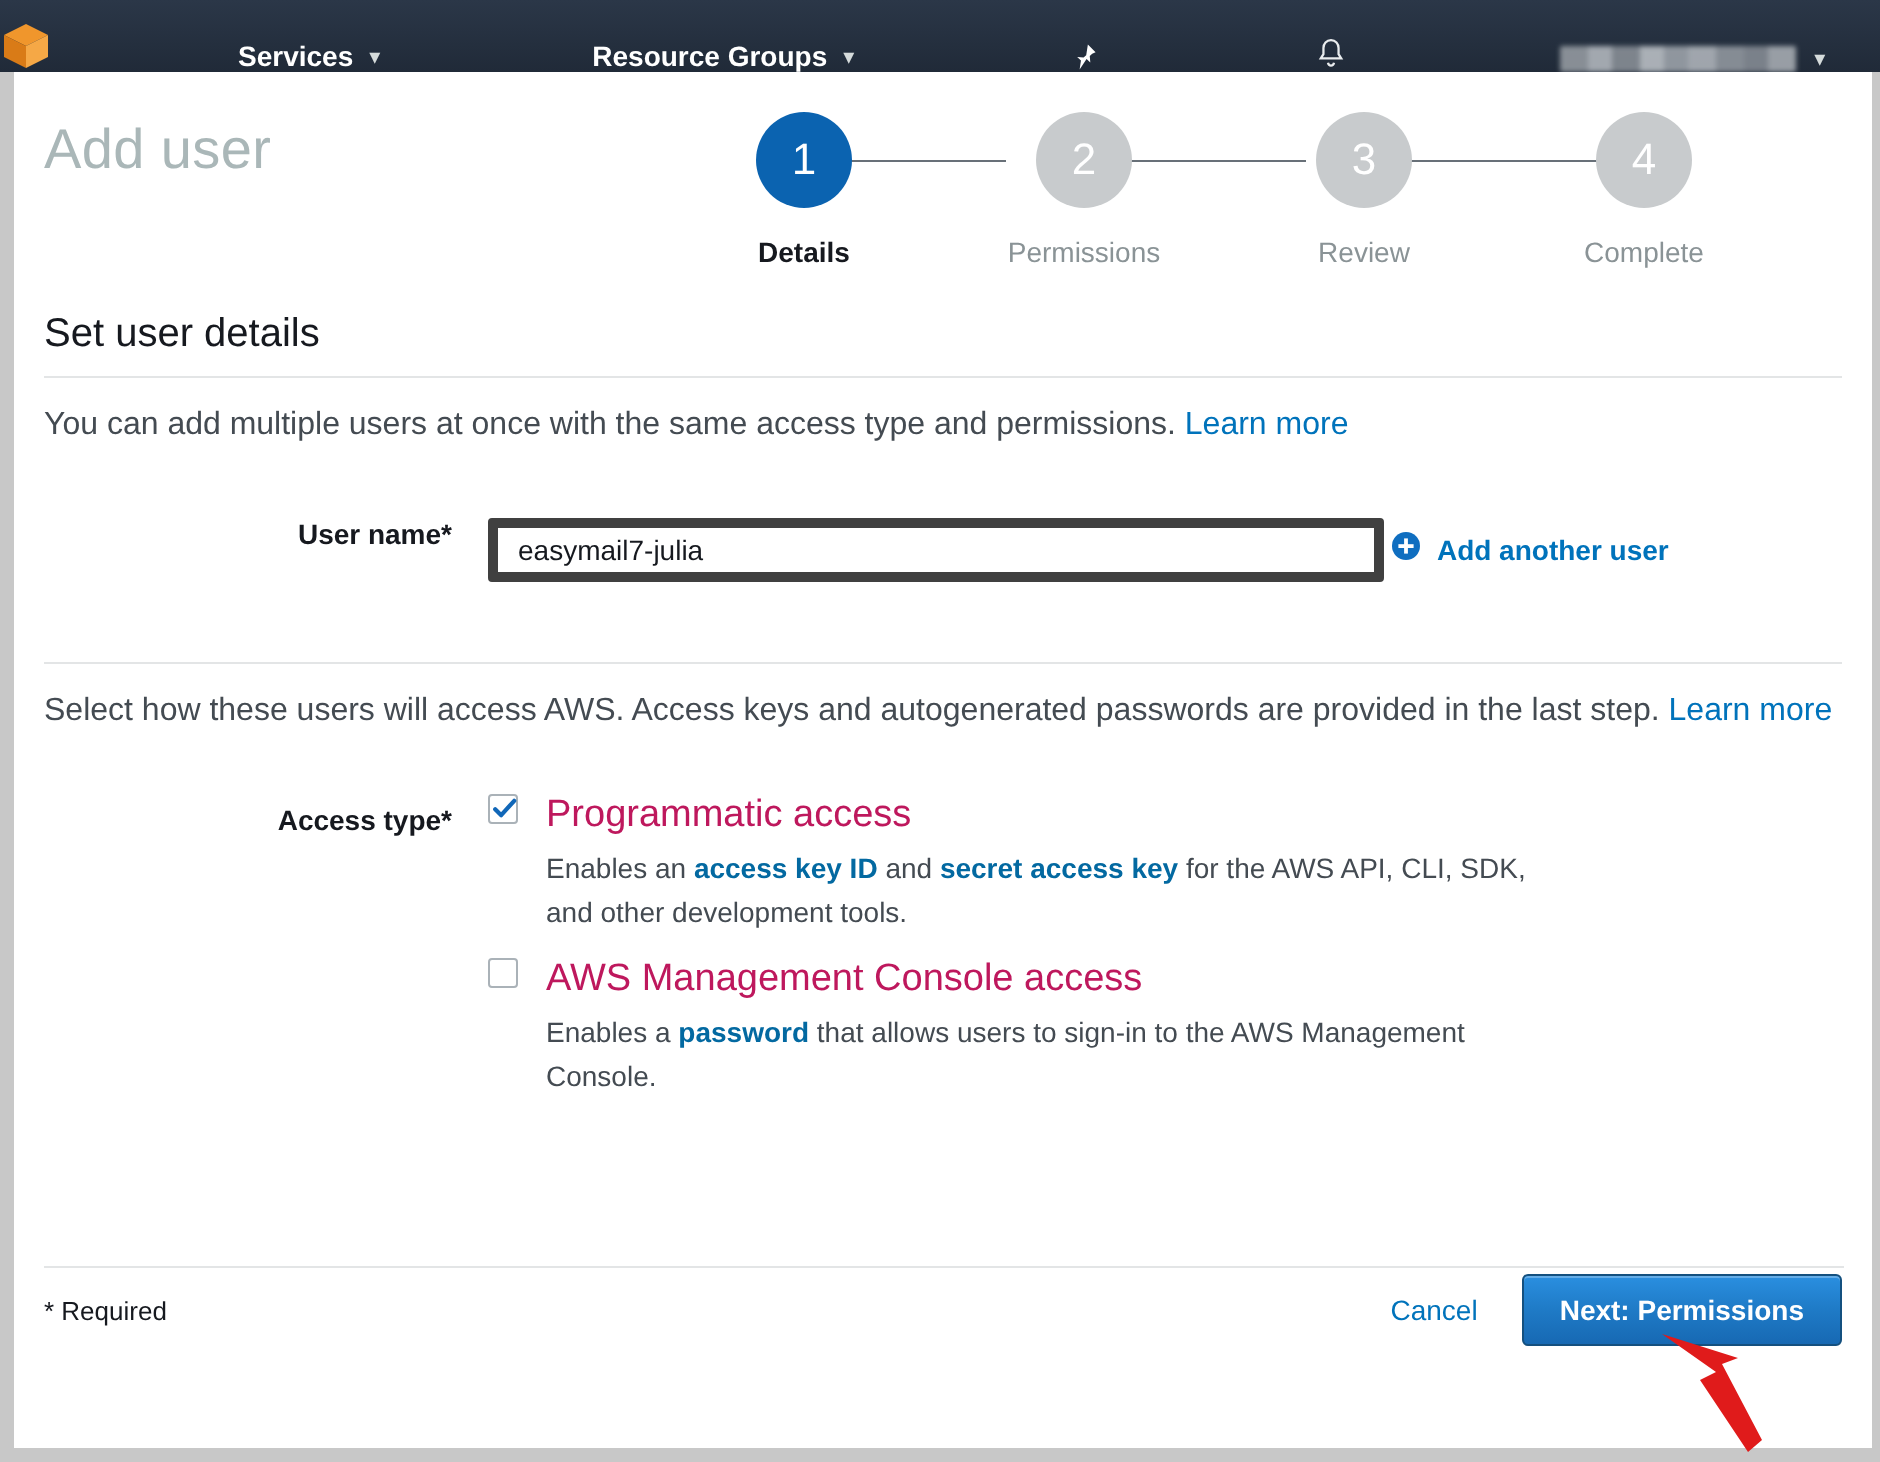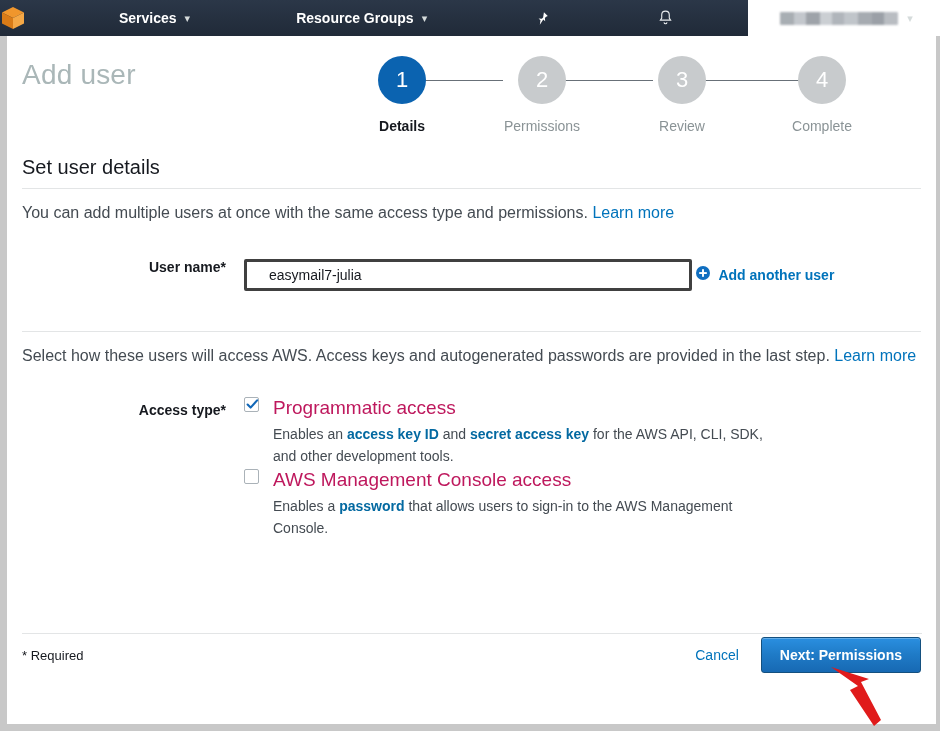--- a/index.html
+++ b/index.html
@@ -31,24 +31,24 @@
   }
   .frame-right {
     position: absolute; right: 0; top: 36px;
     width: 4px; height: 695px;
     background: #c8c8c8;
   }
 
   
   .navbar {
     position: absolute; left: 0; top: 0;
-    width: 748px; height: 36px;
+    width: 940px; height: 36px;
     background: #232f3e;
     background-image: linear-gradient(180deg, #2b3748 0%, #202a38 100%);
-    display: flex; align-items: center;
+    display: flex; align-items: flex-end;
     color: #ffffff;
     font-size: 14px;
     gap: 40px;
   }
   .nav-logo {
     display: flex; align-items: center; justify-content: center;
     width: 56px;
   }
   .cube { display:block; }
 
@@ -225,23 +225,23 @@
     padding-top: 7px;
     font-size: 14px;
     font-weight: bold;
     color: #16191f;
     flex: 0 0 222px;
   }
   .form-field { flex: 1 1 auto; }
   .text-input {
     width: 448px;
     height: 32px;
-    border: 3px solid #404040;
+    border: 5px solid #404040;
     border-radius: 2px;
-    padding: 0 22px;
+    padding: 0 10px;
     font-size: 14px;
     color: #16191f;
     font-family: "Liberation Sans", sans-serif;
     background: #ffffff;
     outline: none;
   }
   .text-input::placeholder { color: #98a2a7; }
 
   .add-another {
     display: inline-flex;
@@ -249,21 +249,21 @@
     margin-top: 14px;
     font-size: 14px;
     font-weight: bold;
     color: #0073bb;
     cursor: pointer;
   }
   .plus-icon { margin-right: 8px; display:block; }
 
   
   .cb-row { display: flex; align-items: flex-start; }
-  .cb-row + .cb-row { }
+  .cb-row + .cb-row { margin-top: 10px; }
   .cb-box {
     flex: 0 0 auto;
     width: 15px; height: 15px;
     border: 1px solid #aab2b8;
     border-radius: 2px;
     background: #ffffff;
     margin-top: 2px;
     position: relative;
     cursor: pointer;
   }

